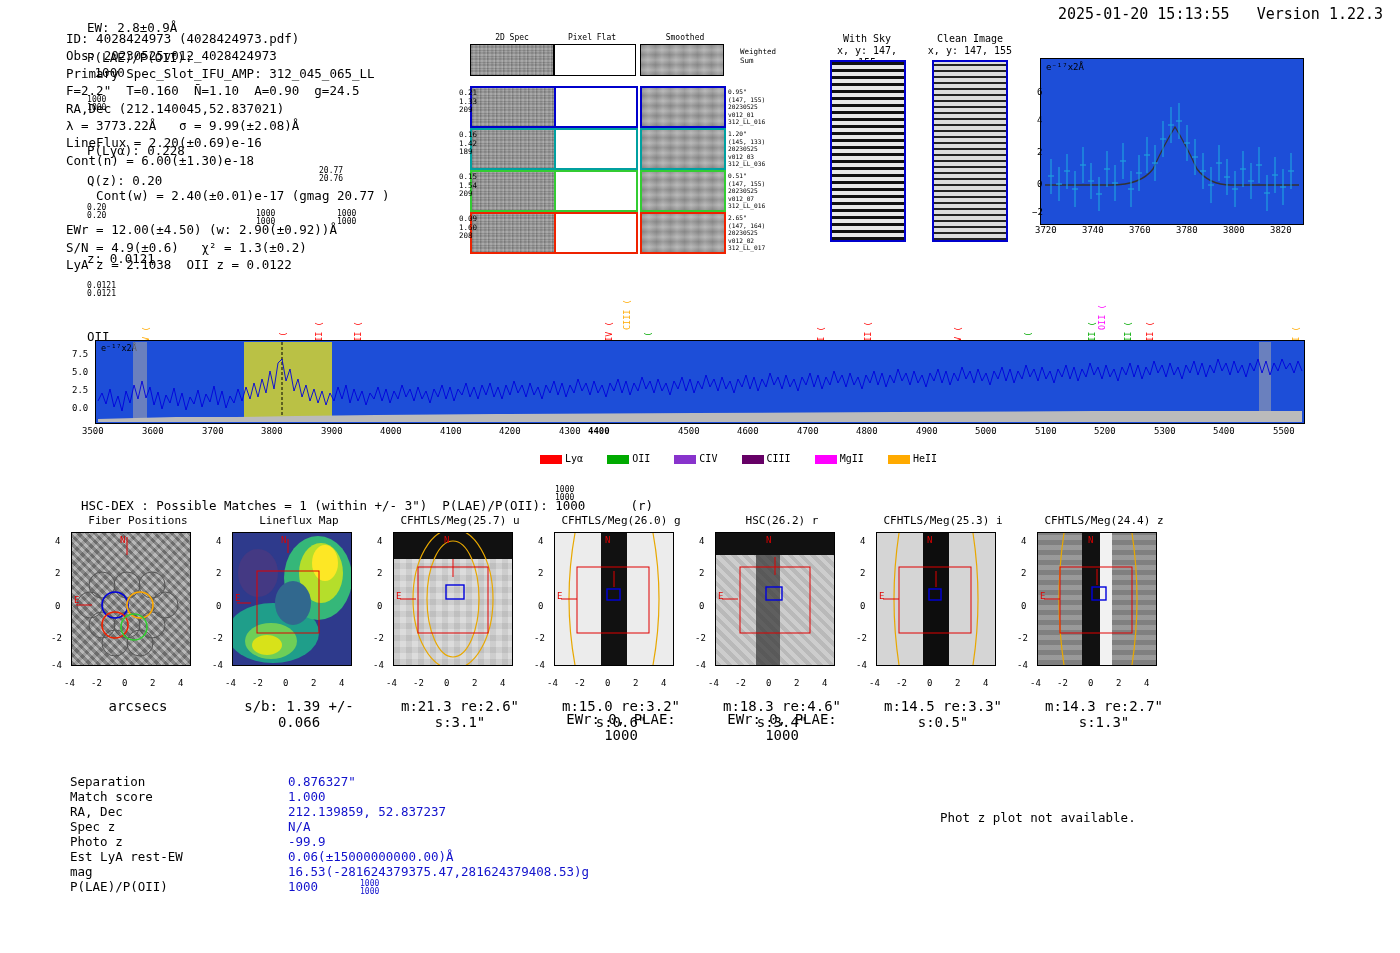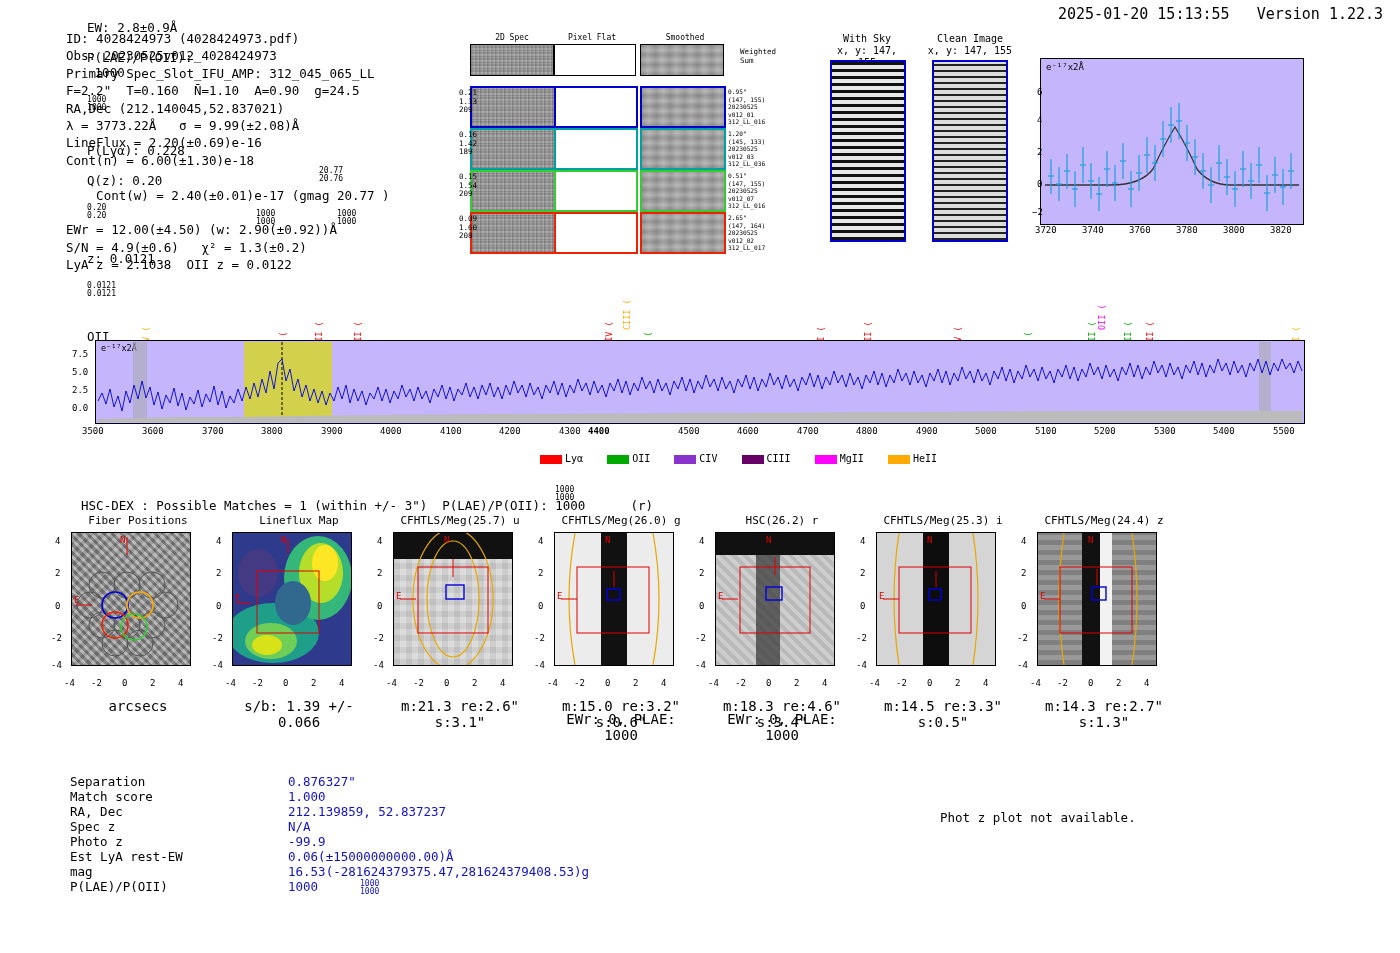--- a/index.html
+++ b/index.html
@@ -28,21 +28,21 @@
   .smoothnoise{background-image:
      repeating-linear-gradient(0deg, rgba(0,0,0,.12) 0px, rgba(255,255,255,.12) 5px, rgba(0,0,0,.10) 10px),
      repeating-linear-gradient(90deg, rgba(0,0,0,.10) 0px, rgba(255,255,255,.12) 7px, rgba(0,0,0,.08) 14px);
      background-color:#a6a6a6;}
   .skystripes{background-image:repeating-linear-gradient(0deg,#111 0px,#111 3px,#e8e8e8 3px,#e8e8e8 7px);}
   .cleanstripes{background-image:repeating-linear-gradient(0deg,#222 0px,#222 2px,#dcdcdc 2px,#dcdcdc 6px);}
   .rowlabel{position:absolute;font-size:7.5px;line-height:8.6px;white-space:pre;}
   .rowlabel-r{position:absolute;font-size:6.2px;line-height:7.6px;white-space:pre;}
 
   
-  .axisbox{position:absolute;border:1px solid #000;background:#c4b5fd;}
+  .axisbox{position:absolute;border:1px solid #000;background:#1d4ed8;}
   .ticklabel{position:absolute;font-size:9px;color:#000;}
   .linelabel{position:absolute;font-size:8.5px;white-space:nowrap;transform-origin:left bottom;transform:rotate(-90deg);}
   .legendsw{display:inline-block;width:22px;height:9px;vertical-align:middle;margin-right:3px;}
 
   
   .cut-title{position:absolute;font-size:11px;text-align:center;width:150px;}
   .cut-img{position:absolute;width:118px;height:132px;border:1px solid #000;}
   .cut-cap{position:absolute;font-size:14px;text-align:center;width:150px;}
   .axlbl{position:absolute;font-size:9px;color:#000;}
 

